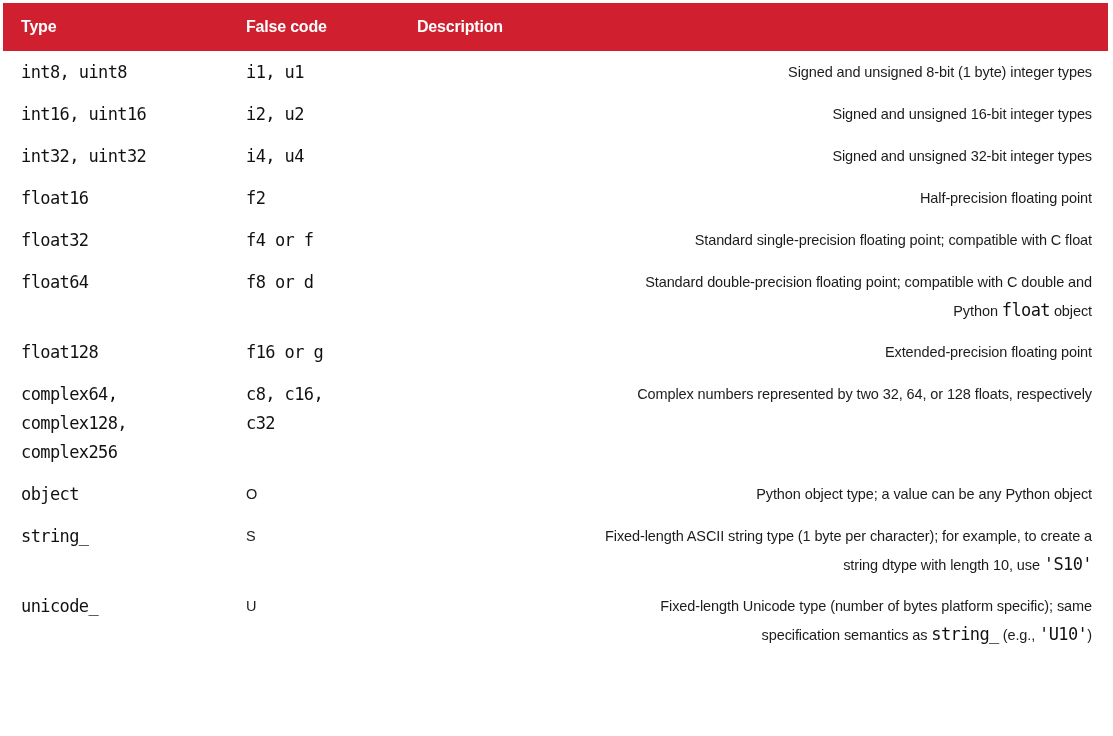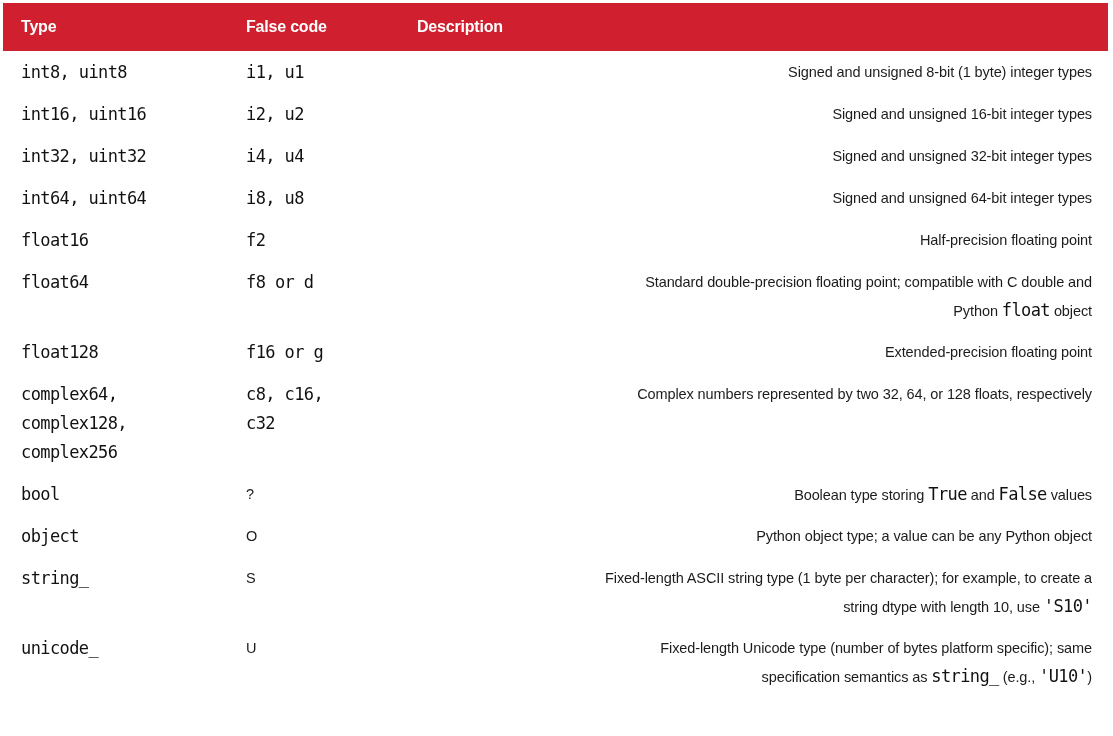--- a/index.html
+++ b/index.html
@@ -85,52 +85,47 @@
           <td class="col-type"><span class="mono">int16, uint16</span></td>
           <td class="col-code"><span class="mono">i2, u2</span></td>
           <td class="col-desc"><span class="plain">Signed and unsigned 16-bit integer types</span></td>
         </tr>
         <tr>
           <td class="col-type"><span class="mono">int32, uint32</span></td>
           <td class="col-code"><span class="mono">i4, u4</span></td>
           <td class="col-desc"><span class="plain">Signed and unsigned 32-bit integer types</span></td>
         </tr>
         <tr>
-          <td class="col-type"><span class="mono">int64, uint64</span></td>
-          <td class="col-code"><span class="mono">i8, u8</span></td>
-          <td class="col-desc"><span class="plain">Signed and unsigned 64-bit integer types</span></td>
-        </tr>
-        <tr>
           <td class="col-type"><span class="mono">float16</span></td>
           <td class="col-code"><span class="mono">f2</span></td>
           <td class="col-desc"><span class="plain">Half-precision floating point</span></td>
+        </tr>
+        <tr>
+          <td class="col-type"><span class="mono">float32</span></td>
+          <td class="col-code"><span class="mono">f4 or f</span></td>
+          <td class="col-desc"><span class="plain">Standard single-precision floating point; compatible with C float</span></td>
         </tr>
         <tr>
           <td class="col-type"><span class="mono">float64</span></td>
           <td class="col-code"><span class="mono">f8 or d</span></td>
           <td class="col-desc"><span class="plain">Standard double-precision floating point; compatible with C double and
 Python </span><span class="mono">float</span><span class="plain"> object</span></td>
         </tr>
         <tr>
           <td class="col-type"><span class="mono">float128</span></td>
           <td class="col-code"><span class="mono">f16 or g</span></td>
           <td class="col-desc"><span class="plain">Extended-precision floating point</span></td>
         </tr>
         <tr>
           <td class="col-type"><span class="mono">complex64,
 complex128,
 complex256</span></td>
           <td class="col-code"><span class="mono">c8, c16,
 c32</span></td>
           <td class="col-desc"><span class="plain">Complex numbers represented by two 32, 64, or 128 floats, respectively</span></td>
-        </tr>
-        <tr>
-          <td class="col-type"><span class="mono">bool</span></td>
-          <td class="col-code"><span class="plain">?</span></td>
-          <td class="col-desc"><span class="plain">Boolean type storing </span><span class="mono">True</span><span class="plain"> and </span><span class="mono">False</span><span class="plain"> values</span></td>
         </tr>
         <tr>
           <td class="col-type"><span class="mono">object</span></td>
           <td class="col-code"><span class="plain">O</span></td>
           <td class="col-desc"><span class="plain">Python object type; a value can be any Python object</span></td>
         </tr>
         <tr>
           <td class="col-type"><span class="mono">string_</span></td>
           <td class="col-code"><span class="plain">S</span></td>
           <td class="col-desc"><span class="plain">Fixed-length ASCII string type (1 byte per character); for example, to create a

